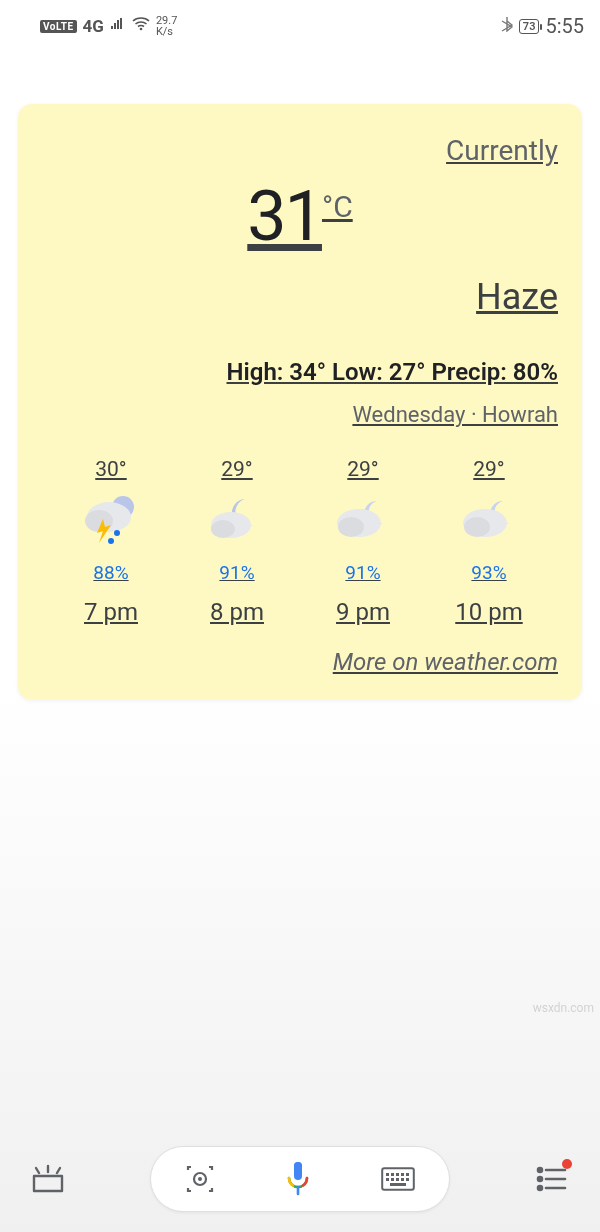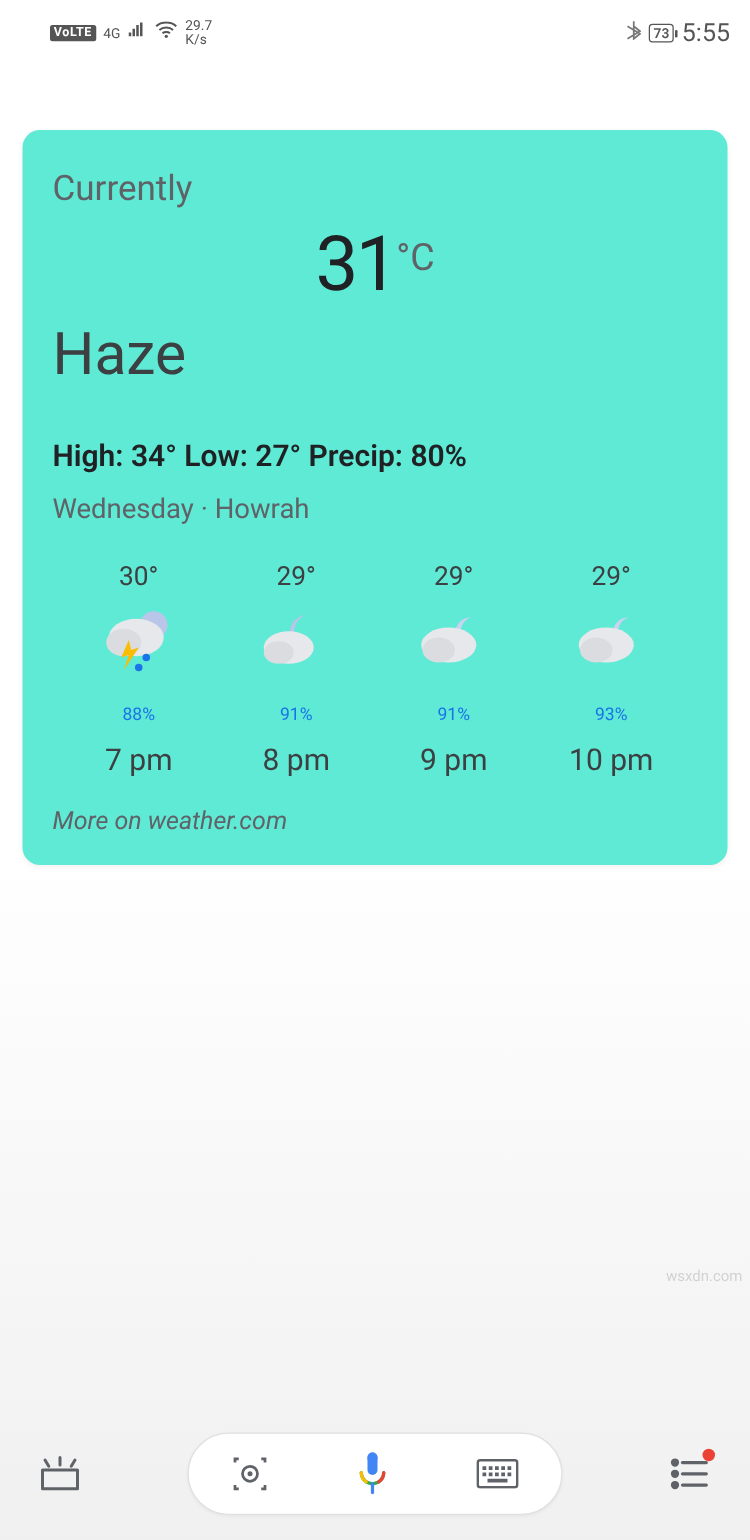--- a/index.html
+++ b/index.html
@@ -23,60 +23,60 @@
     .battery-box {
       border: 1.5px solid #555; border-radius: 3px; font-size: 11px;
       padding: 0 3px; position: relative; font-weight: 600;
     }
     .battery-box::after{
       content:""; position:absolute; right:-4px; top:4px; width:2px; height:6px;
       background:#555; border-radius:1px;
     }
     
     .card {
-      margin: 60px 18px 0; background: #5eead4; border-radius: 14px;
+      margin: 60px 18px 0; background: #fef9c3; border-radius: 14px;
       box-shadow: 0 1px 4px rgba(0,0,0,.06);
-      padding: 30px 24px 24px; text-align: left;
+      padding: 30px 24px 24px; text-align: right; text-decoration: underline;
     }
     .currently { font-size: 28px; color: #5f6368; font-weight: 400; margin-bottom: 14px; }
     .temp-row { display: flex; justify-content: center; align-items: flex-start; }
-    .temp-main { font-size: 61px; font-weight: 400; color: #202124; letter-spacing: -2px; line-height: 1; }
+    .temp-main { font-size: 70px; font-weight: 400; color: #202124; letter-spacing: -2px; line-height: 1; }
     .temp-unit { font-size: 30px; color: #5f6368; margin-top: 8px; }
-    .condition { font-size: 47px; color: #3c4043; margin-top: 14px; }
+    .condition { font-size: 36px; color: #3c4043; margin-top: 25px; }
     .hilow { font-size: 24px; font-weight: 600; color: #202124; margin-top: 40px; }
     .dayloc { font-size: 22px; color: #5f6368; margin-top: 16px; }
     .hours { display: flex; justify-content: space-between; margin: 30px 6px 0; }
     .hour { flex: 1; display: flex; flex-direction: column; align-items: center; gap: 10px; }
     .h-temp { font-size: 21px; color: #3c4043; }
-    .h-precip { font-size: 14px; color: #1a73e8; margin-top: 16px; }
+    .h-precip { font-size: 19px; color: #1a73e8; margin-top: 6px; }
     .h-time { font-size: 24px; color: #3c4043; margin-top: 4px; }
     .h-icon { width: 64px; height: 54px; display:flex; align-items:center; justify-content:center; }
-    .more-link { margin-top: 22px; font-size: 20px; font-style: italic; color: #5f6368; }
+    .more-link { margin-top: 22px; font-size: 24px; font-style: italic; color: #5f6368; }
     
     .bottom { position: absolute; left: 0; right: 0; bottom: 20px; display: flex;
       align-items: center; justify-content: space-between; padding: 0 26px; }
     .pill {
       flex: 0 0 auto; width: 300px; height: 66px; background: #fff;
       border: 1px solid #e0e0e0; border-radius: 40px;
       display: flex; align-items: center; justify-content: space-around;
       box-shadow: 0 1px 3px rgba(0,0,0,.06);
     }
     .side-icon, .pill-icon { display:flex; align-items:center; justify-content:center; }
     .side-icon { width: 44px; height: 44px; position: relative; }
     .red-dot { position:absolute; top:2px; right:2px; width:10px; height:10px; background:#ea4335; border-radius:50%; }
-    .watermark { position:absolute; right:6px; bottom:204px; font-size:12px; color:#bbb;
+    .watermark { position:absolute; right:6px; bottom:217px; font-size:12px; color:#bbb;
       writing-mode: horizontal-tb; transform: rotate(0); opacity:.6;}
   </style>
 </head>
 <body>
 
 <div class="status-bar">
   <div class="status-left">
     <span class="volte">VoLTE</span>
-    <span style="font-size:11px;font-weight:400">4G</span>
+    <span style="font-size:17px;font-weight:700">4G</span>
     <span>
       <svg width="16" height="14" viewBox="0 0 16 14">
           <path fill="#555" d="M1 12h2V9H1zM4 12h2V6H4zM7 12h2V3H7zM10 12h2V1h-2z"></path>
         </svg>
     </span>
     <span>
       <svg width="18" height="14" viewBox="0 0 18 14">
           <path fill="none" stroke="#555" stroke-width="1.6" d="M1 4C3 2 6 1 9 1s6 1 8 3M3.5 7C5 5.7 7 5 9 5s4 .7 5.5 2M6 9.5C7 8.8 8 8.5 9 8.5s2 .3 3 1"></path>
           <circle cx="9" cy="12" r="1.3" fill="#555"></circle>
         </svg>

